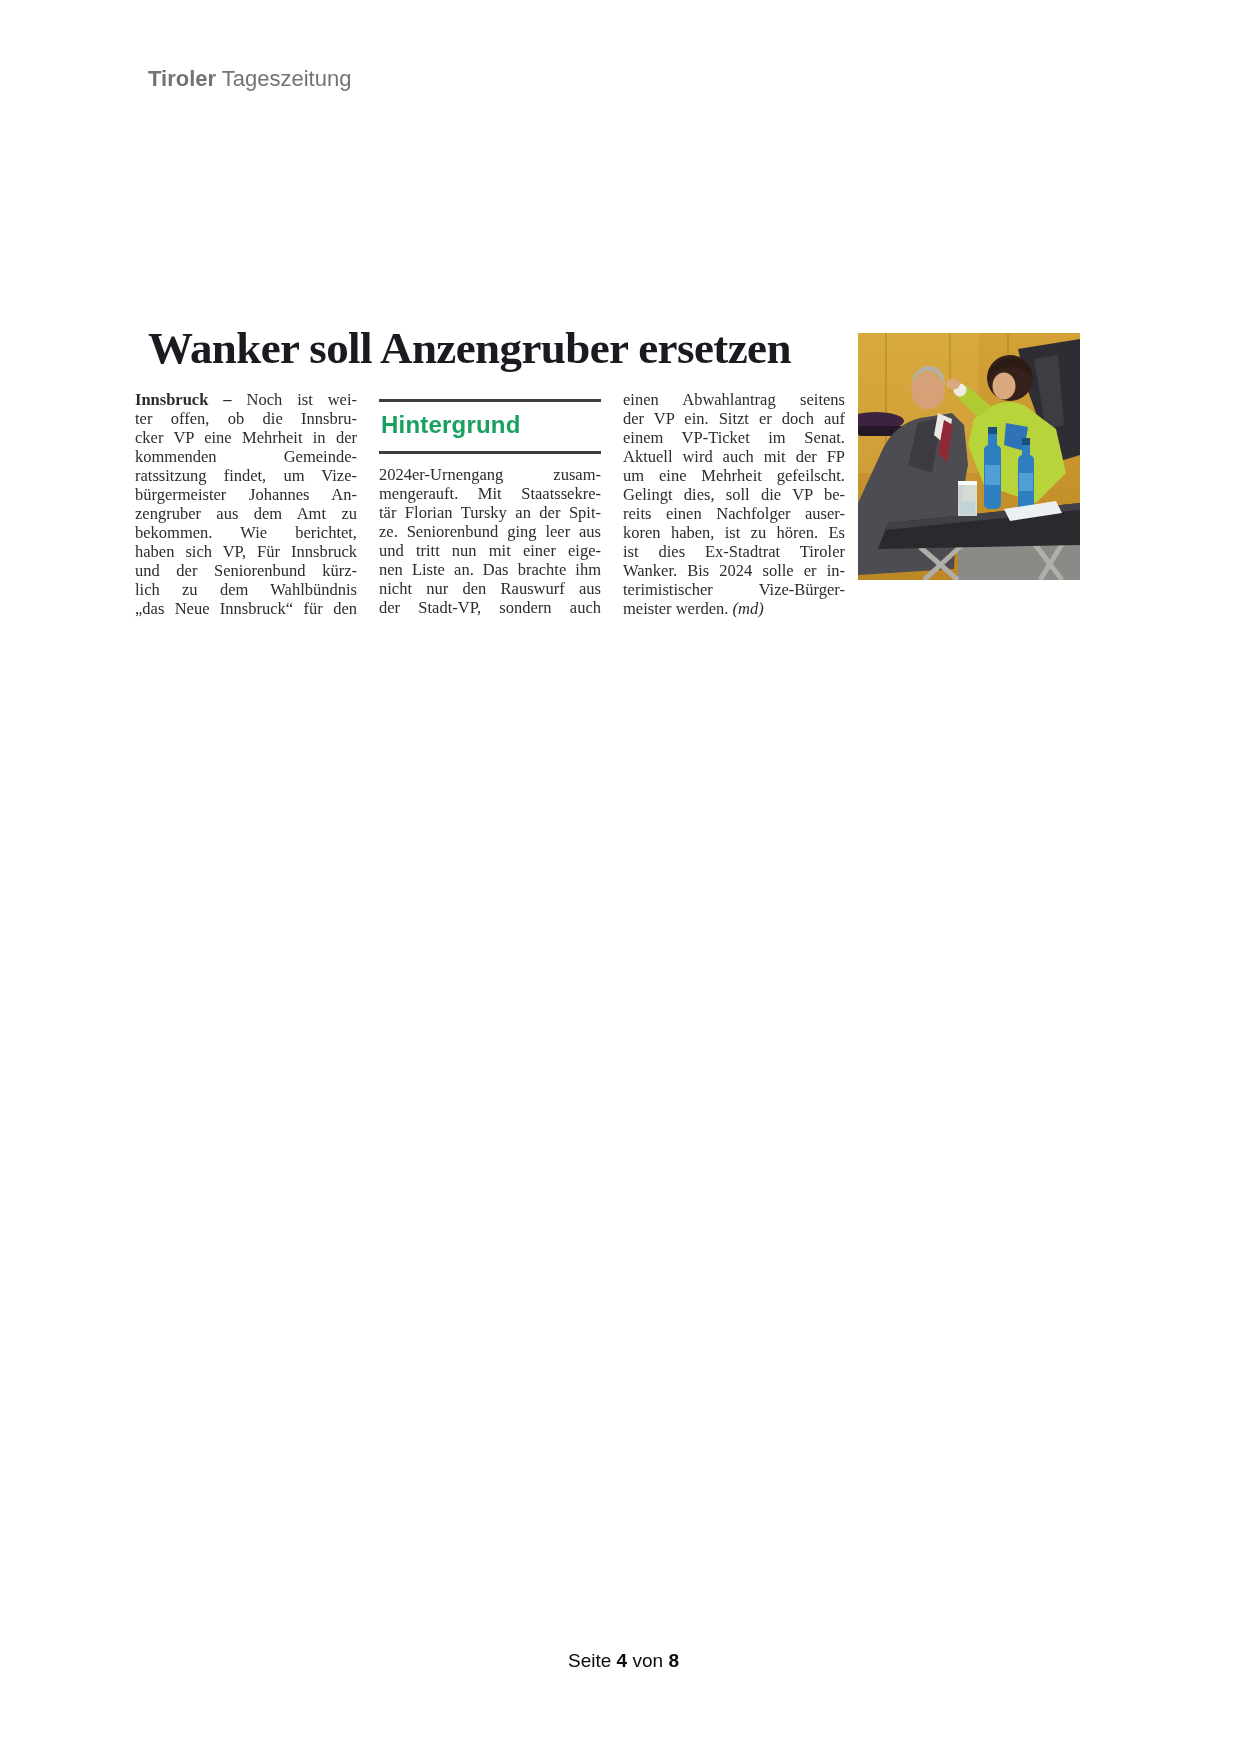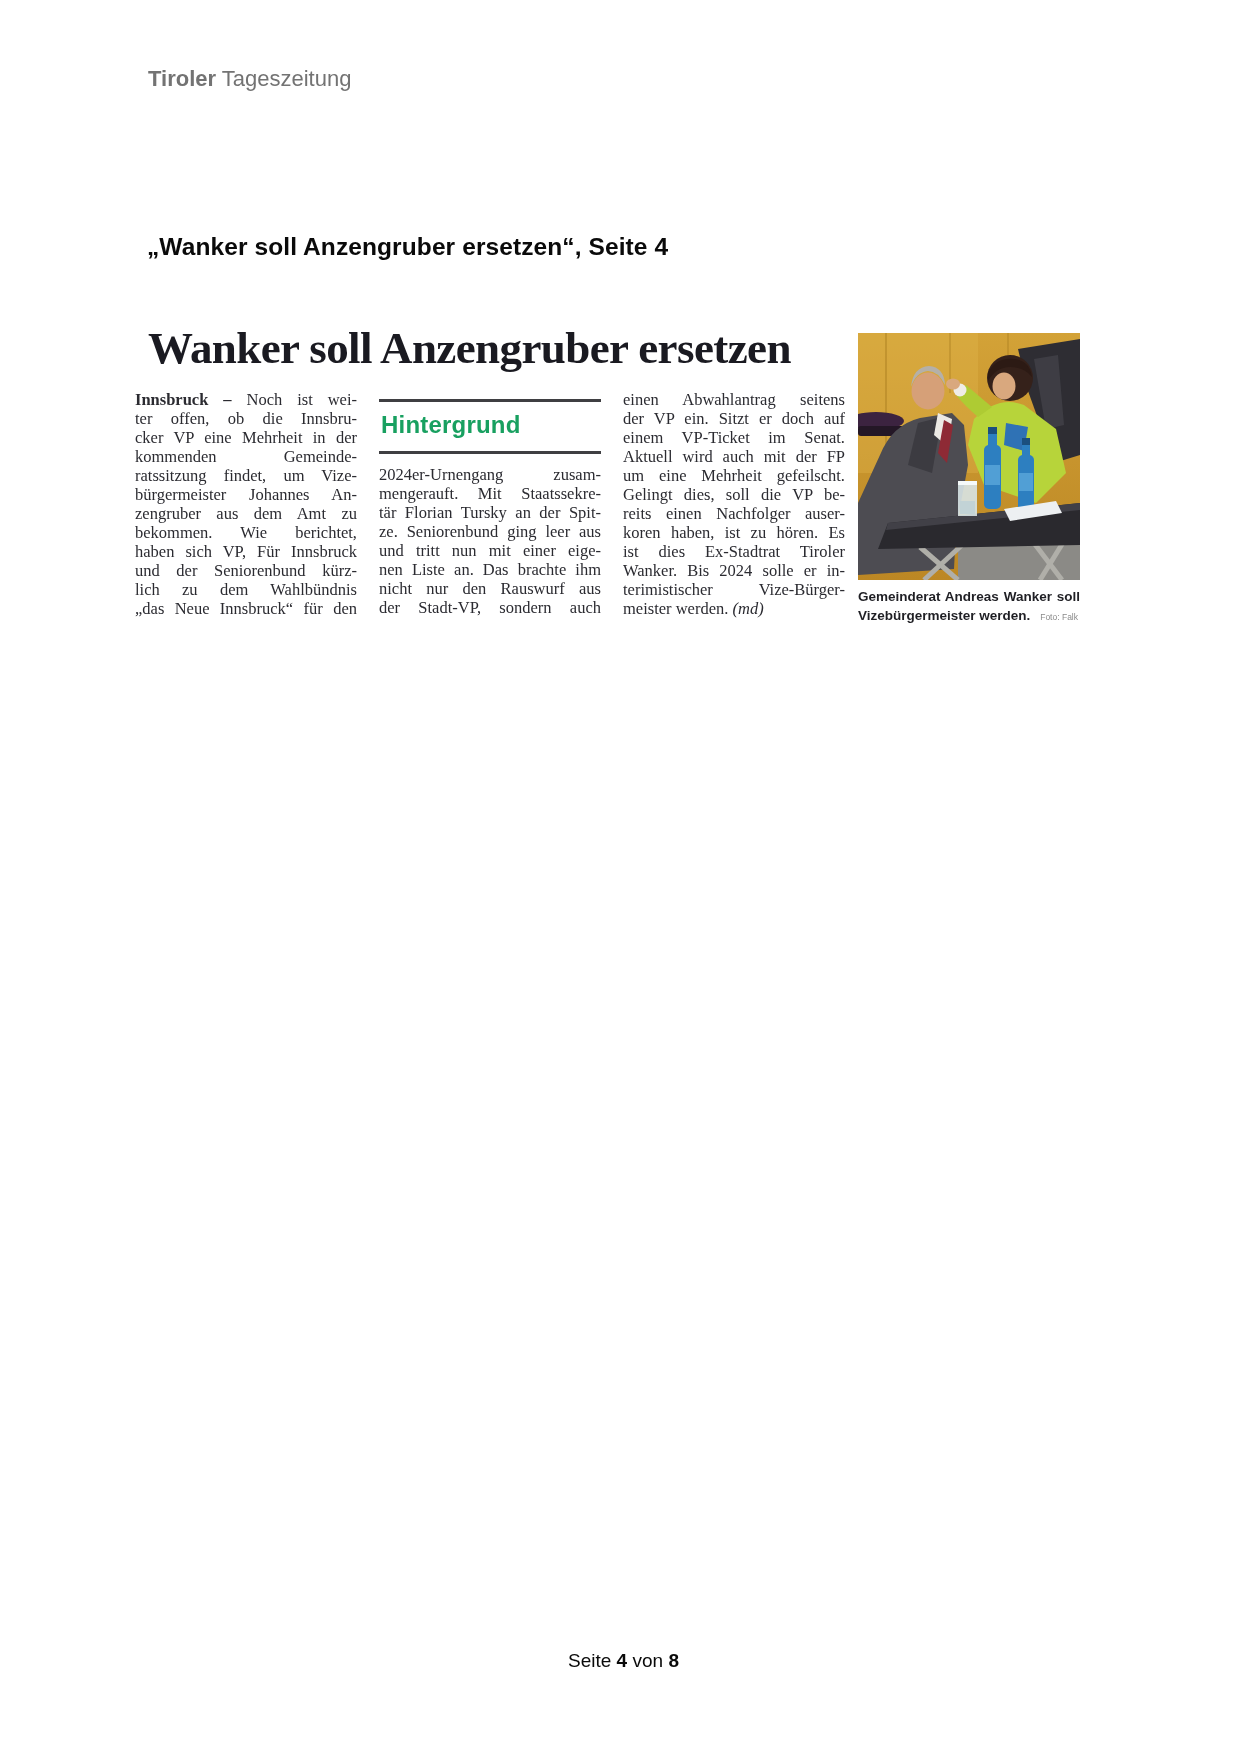--- a/index.html
+++ b/index.html
@@ -49,21 +49,20 @@
 </head>
 <body>
 
 <div class="page">
 
   <div class="masthead">
     <span class="b">Tiroler</span>
     <span>Tageszeitung</span>
   </div>
 
-  <div class="doc-headline">„Wanker soll Anzengruber ersetzen“, Seite 4</div>
 
   <div class="clipping">
 
     <h1 class="article-title">Wanker soll Anzengruber ersetzen</h1>
 
     <div class="columns">
 
       <div class="col">
         <div class="tline just">
           <span class="lead">Innsbruck –</span>
@@ -182,27 +181,20 @@
         <rect x="130" y="94" width="9" height="7" fill="#1b4f7e"></rect>
         <rect x="127" y="132" width="15" height="20" fill="#5aa8d9" opacity="0.8"></rect>
         <rect x="160" y="122" width="16" height="58" rx="5" fill="#2d7fc0"></rect>
         <rect x="164" y="111" width="8" height="13" fill="#2d7fc0"></rect>
         <rect x="164" y="105" width="8" height="7" fill="#1b4f7e"></rect>
         <rect x="161" y="140" width="14" height="18" fill="#5aa8d9" opacity="0.8"></rect>
       </g>
       <polygon points="146,176 198,168 204,180 152,188" fill="#edf0f2"></polygon>
     </svg>
 
-    <div class="caption">
-      <div class="caption-l1">Gemeinderat Andreas Wanker soll</div>
-      <div class="caption-l2">
-        <span>Vizebürgermeister werden.</span>
-        <span class="credit">Foto: Falk</span>
-      </div>
-    </div>
 
   </div>
 
   <div class="footer">
     <span>Seite</span>
     <span class="b">4</span>
     <span>von</span>
     <span class="b">8</span>
   </div>
 

